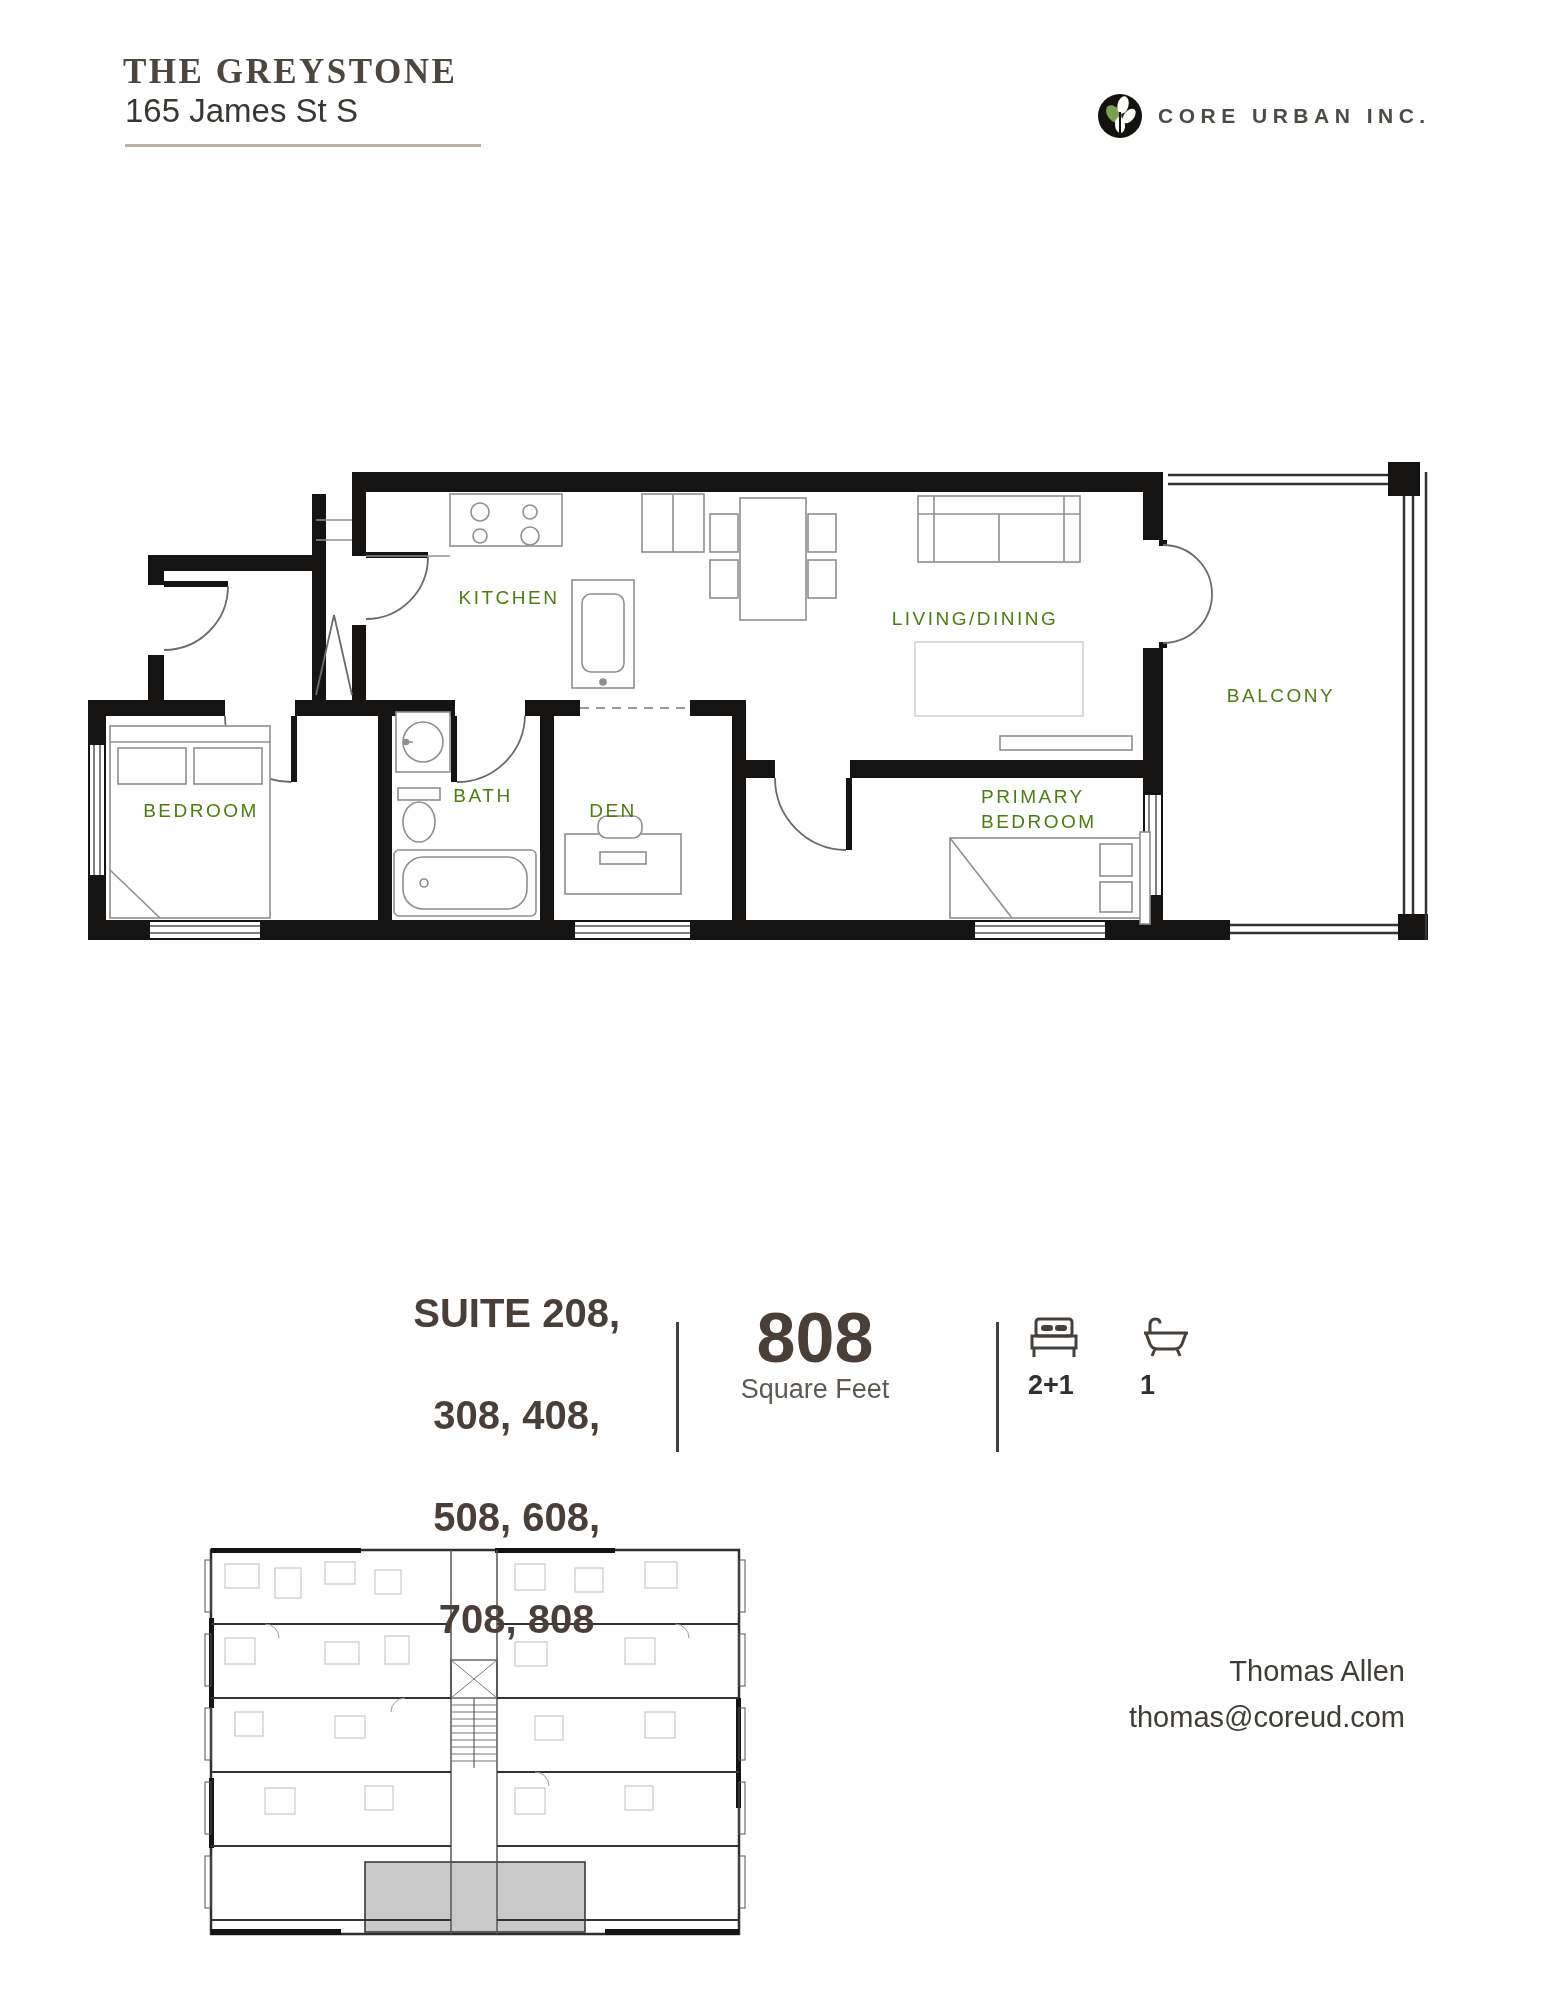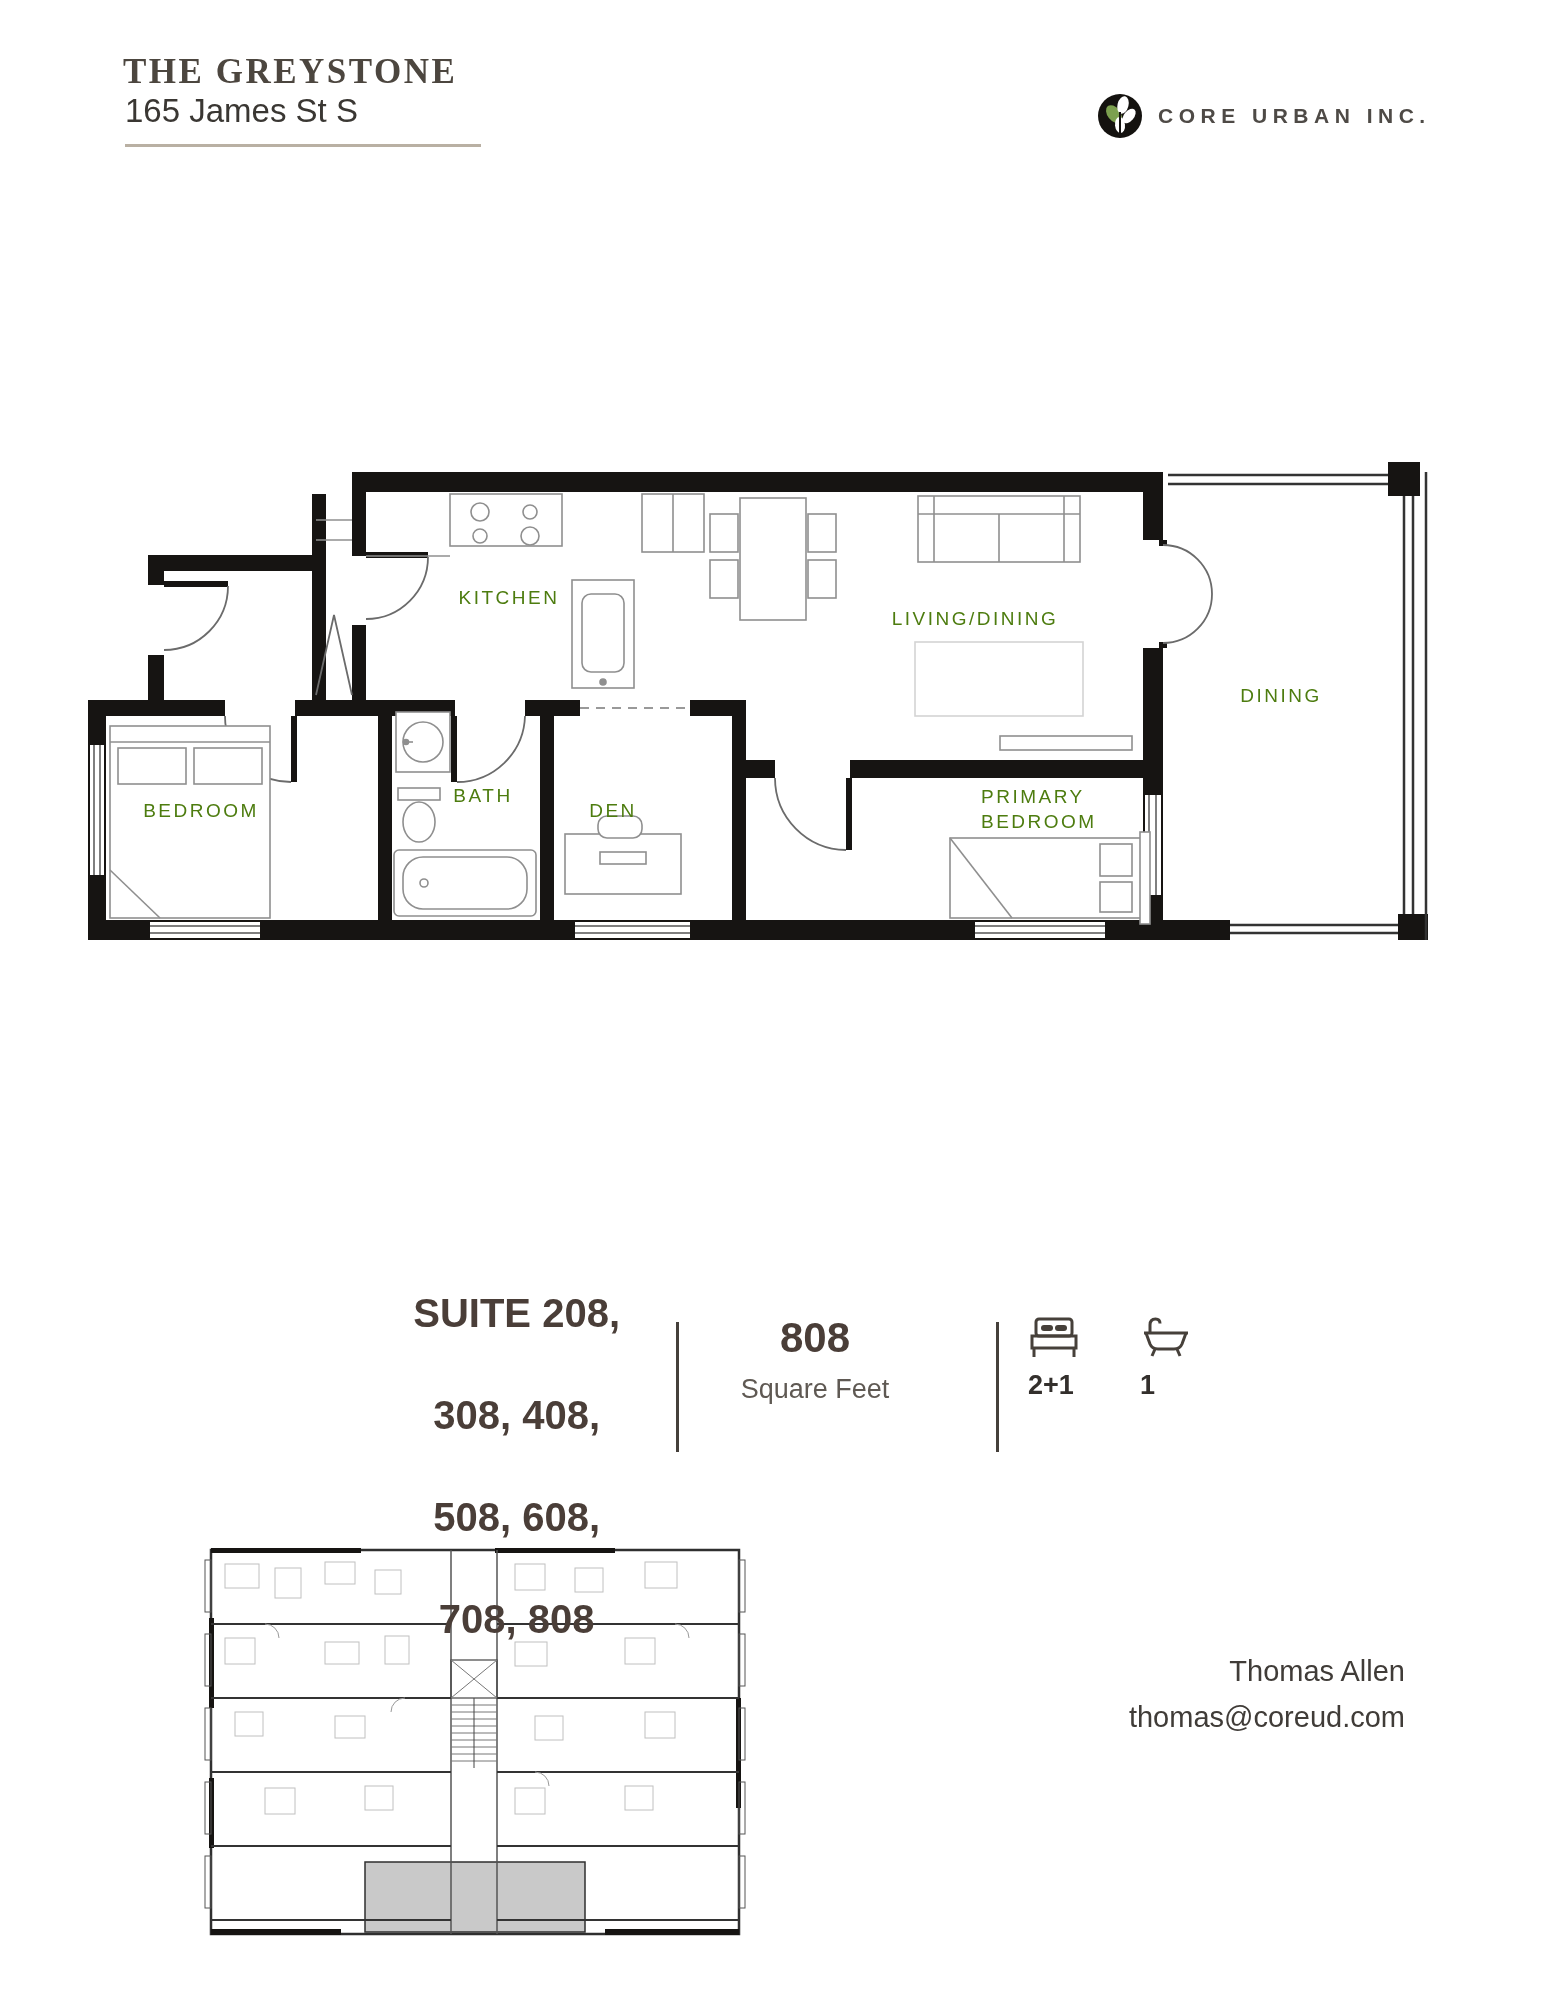--- a/index.html
+++ b/index.html
@@ -14,21 +14,21 @@
   .brandwrap{left:1096px;top:92px;display:flex;align-items:center;gap:14px;}
   .brandname{font-size:21px;font-weight:700;letter-spacing:5.5px;color:#4e4a46;}
   
   .rlabel{font-size:19px;letter-spacing:2.5px;color:#4d7c0f;white-space:nowrap;}
   .center{transform:translate(-50%,-50%);}
   
   .suitelines{right:925px;top:1288px;text-align:center;font-size:40px;line-height:51px;
               font-weight:700;color:#4a3e38;white-space:pre-line;}
   .vdiv{top:1322px;width:3px;height:130px;background:#45403b;}
   .areablock{left:703px;top:1306px;width:224px;text-align:center;}
-  .areanum{font-size:42px;font-weight:700;color:#4a3e38;line-height:64px;}
+  .areanum{font-size:70px;font-weight:700;color:#4a3e38;line-height:64px;}
   .areaunit{font-size:27px;color:#5f5953;margin-top:4px;}
   .statblock{top:1316px;width:100px;text-align:left;}
   .statnum{font-size:27px;font-weight:700;color:#332f2c;margin-top:10px;}
   
   .contact{right:140px;top:1648px;text-align:right;font-size:29px;line-height:46px;color:#403c38;}
   .phonerow{display:flex;align-items:center;justify-content:flex-end;gap:14px;margin-top:10px;}
   .phonenum{font-size:31px;font-weight:700;color:#2e2a27;}
   svg{display:block;}
 </style>
 </head>
@@ -275,21 +275,21 @@
         <path d="M60,76 A14,14 0 0 1 74,90"></path>
           <path d="M200,150 A14,14 0 0 0 186,164"></path>
         <path d="M330,224 A14,14 0 0 1 344,238"></path>
           <path d="M470,76 A14,14 0 0 1 484,90"></path>
       </g>
     </g>
   </svg>
 
   <div class="abs rlabel center" style="left:509px;top:598px">KITCHEN</div>
   <div class="abs rlabel center" style="left:975px;top:619px">LIVING/DINING</div>
-  <div class="abs rlabel center" style="left:1281px;top:696px">DINING</div>
+  <div class="abs rlabel center" style="left:1281px;top:696px">BALCONY</div>
   <div class="abs rlabel center" style="left:483px;top:796px">BATH</div>
   <div class="abs rlabel center" style="left:613px;top:811px">DEN</div>
   <div class="abs rlabel center" style="left:201px;top:811px">BEDROOM</div>
   <div class="abs" style="left:981px;top:786px">
     <div class="rlabel">PRIMARY</div>
     <div class="rlabel" style="margin-top:3px">BEDROOM</div>
   </div>
 
   <div class="abs suitelines"><span>SUITE 208,</span><br>
     <span>308, 408,</span><br>

